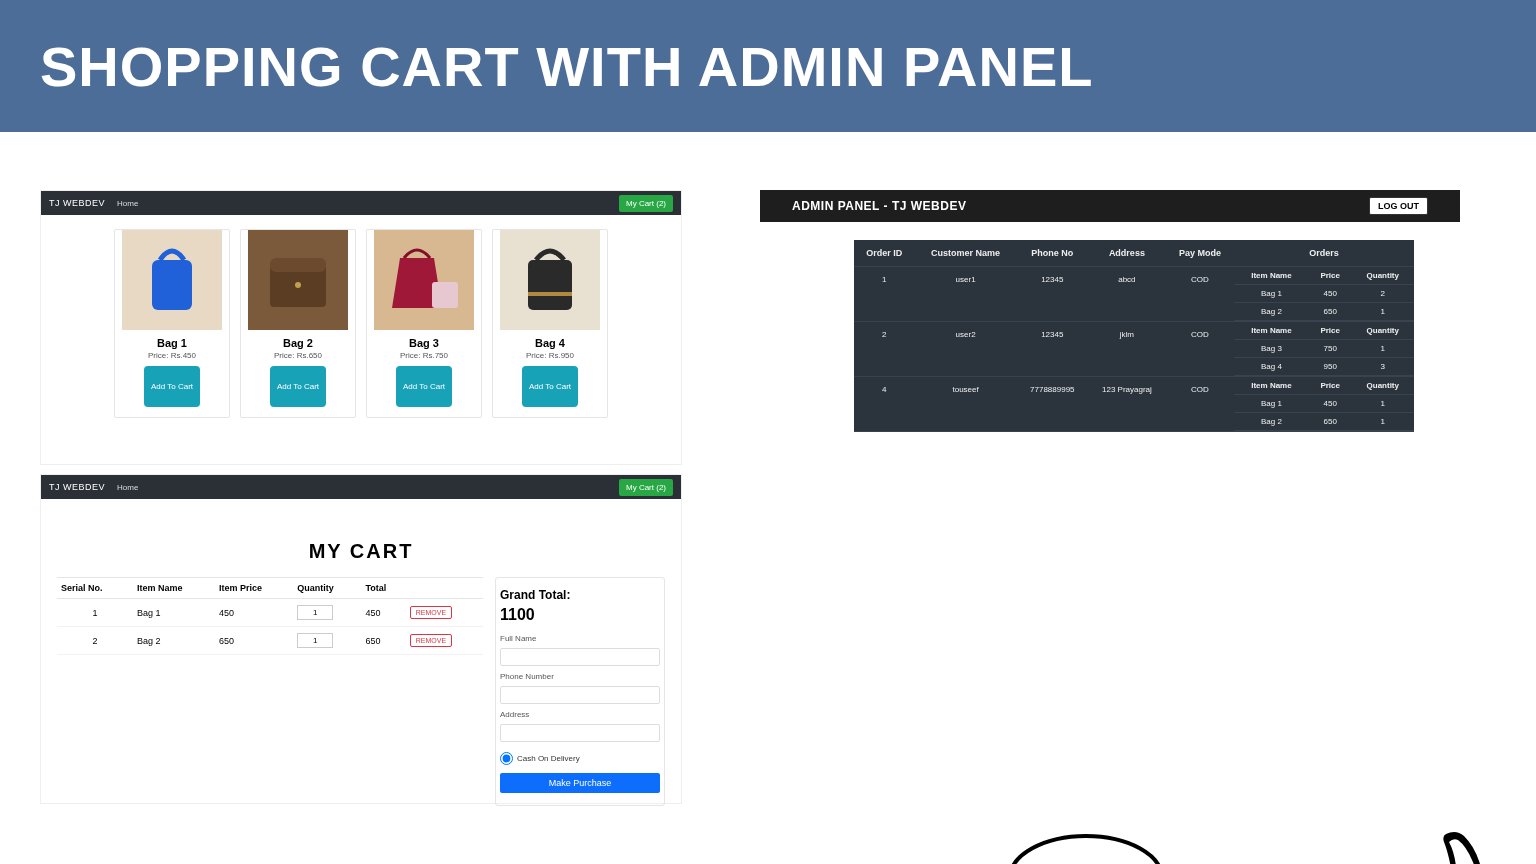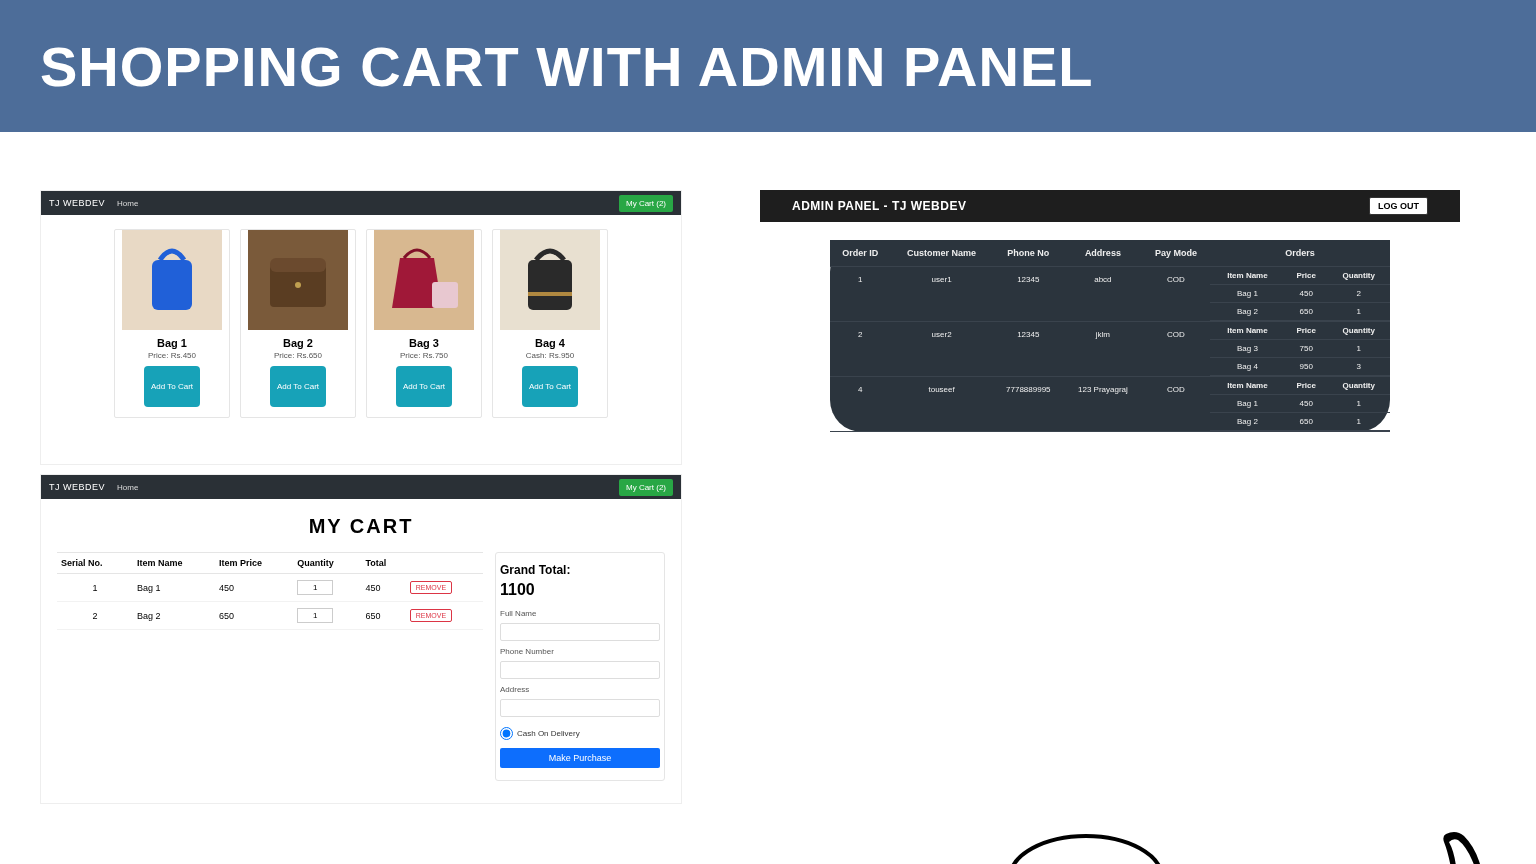--- a/index.html
+++ b/index.html
@@ -23,41 +23,41 @@
 
   
   .products { display: flex; gap: 10px; justify-content: center; padding: 14px 0 0 0; }
   .card { width: 116px; border: 1px solid #e5e5e5; border-radius: 2px; overflow: hidden; text-align: center; background: #fff; }
   .card .img { width: 100%; height: 100px; }
   .card h4 { font-size: 11px; margin: 7px 0 2px; font-weight: 600; }
   .card .price { font-size: 8px; color: #555; margin-bottom: 6px; }
   .addcart { background: #17a2b8; color: #fff; border: none; font-size: 8px; padding: 16px 7px; border-radius: 4px; margin-bottom: 10px; cursor: pointer; }
 
   
-  .cart-body { padding: 10px 16px 0; }
+  .cart-body { padding: 10px 16px 0; margin-top: 25px; }
   .cart-title { text-align: center; font-size: 20px; font-weight: 600; letter-spacing: 2px; margin: 6px 0 14px; }
   .cart-row { display: flex; gap: 12px; }
   .cart-table { flex: 1; }
   .cart-table table { width: 100%; font-size: 9px; border-collapse: collapse; }
   .cart-table th { text-align: left; padding: 5px 4px; border-top: 1px solid #e5e5e5; border-bottom: 1px solid #e5e5e5; font-weight: 700; }
   .cart-table td { padding: 6px 4px; border-bottom: 1px solid #f2f2f2; }
   .qty-input { width: 36px; font-size: 8px; padding: 2px 3px; text-align: center; border: 1px solid #ccc; }
   .remove-btn { color: #dc3545; border: 1px solid #dc3545; background: #fff; font-size: 7px; padding: 2px 5px; border-radius: 2px; cursor: pointer; }
   .checkout { width: 170px; border: 1px solid #e5e5e5; border-radius: 3px; padding: 10px 4px 12px; }
   .gt { font-size: 12px; font-weight: 700; margin-bottom: 4px; }
   .gt-val { font-size: 16px; font-weight: 600; margin-bottom: 10px; }
   .fld-lbl { font-size: 8px; color: #555; margin: 6px 0 3px; }
   .fld { width: 100%; border: 1px solid #ddd; border-radius: 2px; height: 18px; font-size: 9px; padding: 0 4px; }
   .radio-row { font-size: 8px; color: #333; margin-top: 10px; display: flex; align-items: center; gap: 4px; }
   .purchase { background: #0d6efd; color: #fff; border: none; width: 100%; font-size: 9px; padding: 5px 0; margin-top: 8px; border-radius: 2px; cursor: pointer; }
 
   
   .admin-top { background: #1e1e1e; color: #fff; height: 32px; display: flex; justify-content: space-between; align-items: center; padding: 0 32px; font-size: 12px; font-weight: 700; letter-spacing: 0.5px; }
   .logout { background: #fff; color: #000; border: 1px solid #333; font-size: 9px; font-weight: 700; padding: 3px 8px; border-radius: 2px; cursor: pointer; }
-  .orders-table { margin: 18px 70px 0; background: #2b343d; color: #eee; font-size: 9px; border-collapse: collapse; width: 560px; border-radius: 32px; }
+  .orders-table { margin: 18px 94px 0; background: #2b343d; color: #eee; font-size: 9px; border-collapse: collapse; width: 560px; }
   .orders-table th { background: #2b343d; padding: 8px 6px; font-size: 9px; font-weight: 700; border-bottom: 1px solid #3a434d; }
   .orders-table td { padding: 8px 6px; vertical-align: top; border-bottom: 1px solid #3a434d; text-align: center; font-size: 8px; }
   .subtbl { width: 100%; border-collapse: collapse; }
   .subtbl th { font-size: 8px; padding: 4px; border-bottom: 1px solid #3a434d; }
   .subtbl td { font-size: 8px; padding: 4px; border-bottom: 1px solid #3a434d; }
 
   
   .bag { width: 100%; height: 100%; }
 
   
@@ -111,21 +111,21 @@
     <div class="price">Price: Rs.750</div>
     <button class="addcart">Add To Cart</button></div>
         <div class="card">
     <div class="img"><svg class="bag" viewBox="0 0 100 100">
               <rect width="100" height="100" fill="#e8e0d0"></rect>
               <rect x="28" y="30" width="44" height="50" rx="5" fill="#2a2a2a"></rect>
               <path d="M36 30 Q50 12 64 30" stroke="#2a2a2a" stroke-width="5" fill="none"></path>
               <rect x="28" y="62" width="44" height="4" fill="#b08840"></rect>
             </svg></div>
     <h4>Bag 4</h4>
-    <div class="price">Cash: Rs.950</div>
+    <div class="price">Price: Rs.950</div>
     <button class="addcart">Add To Cart</button></div>
       </div>
   </div>
 
   <div class="panel cart-panel">
     <div class="topbar">
       <div class="left">
         <span class="brand">TJ WEBDEV</span>
         <span class="nav-link">Home</span>
       </div>

